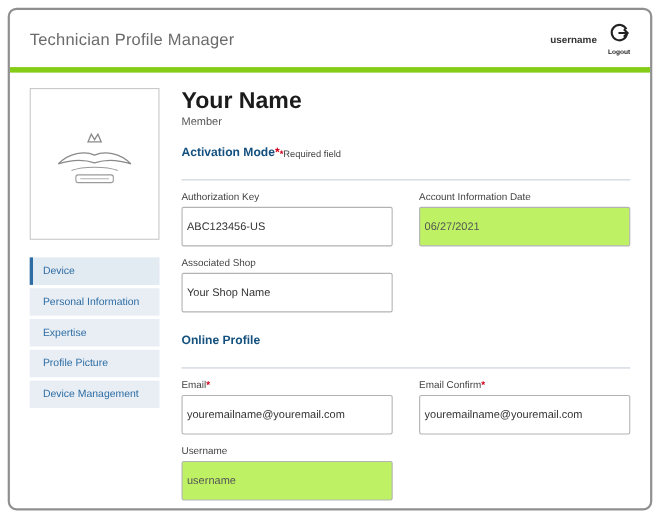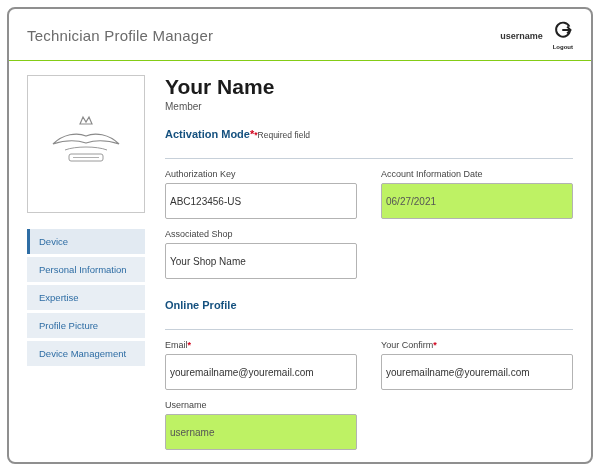--- a/index.html
+++ b/index.html
@@ -5,21 +5,21 @@
   * { box-sizing: border-box; margin: 0; padding: 0; }
   html, body { background: #fff; width: 600px; height: 471px; font-family: "Liberation Sans", sans-serif; }
   .window {
     width: 586px; height: 457px; margin: 7px;
     border: 2px solid #8f8f8f; border-radius: 8px;
     background: #fff; overflow: hidden;
   }
   .header {
     display: flex; justify-content: space-between; align-items: center;
     padding: 12px 18px 10px 18px;
-    border-bottom: 1px solid #84cc16;
+    border-bottom: 5px solid #84cc16;
   }
   .app-title { font-size: 15px; color: #6b6b6b; font-weight: 400; letter-spacing: .2px; }
   .user-area { display: flex; align-items: center; gap: 10px; }
   .username-text { font-size: 9px; font-weight: bold; color: #333; }
   .logout-block { display: flex; flex-direction: column; align-items: center; cursor: pointer; }
   .logout-label { font-size: 6px; font-weight: bold; color: #222; margin-top: 1px; }
 
   .body-row { display: flex; padding: 14px 18px 0 18px; }
 
   .left-col { width: 118px; margin-right: 20px; flex-shrink: 0; }
@@ -149,21 +149,21 @@
 
       <div class="form-row">
         <div class="field">
           <div class="field-label">
             <span>Email</span><span class="req-star">*</span>
           </div>
           <input type="text" value="youremailname@youremail.com" style="">
         </div>
         <div class="field">
           <div class="field-label">
-            <span>Your Confirm</span><span class="req-star">*</span>
+            <span>Email Confirm</span><span class="req-star">*</span>
           </div>
           <input type="text" value="youremailname@youremail.com" style="">
         </div>
       </div>
 
       <div class="form-row">
         <div class="field">
           <div class="field-label">Username</div>
           <input type="text" disabled="" value="username" style="">
         </div>

